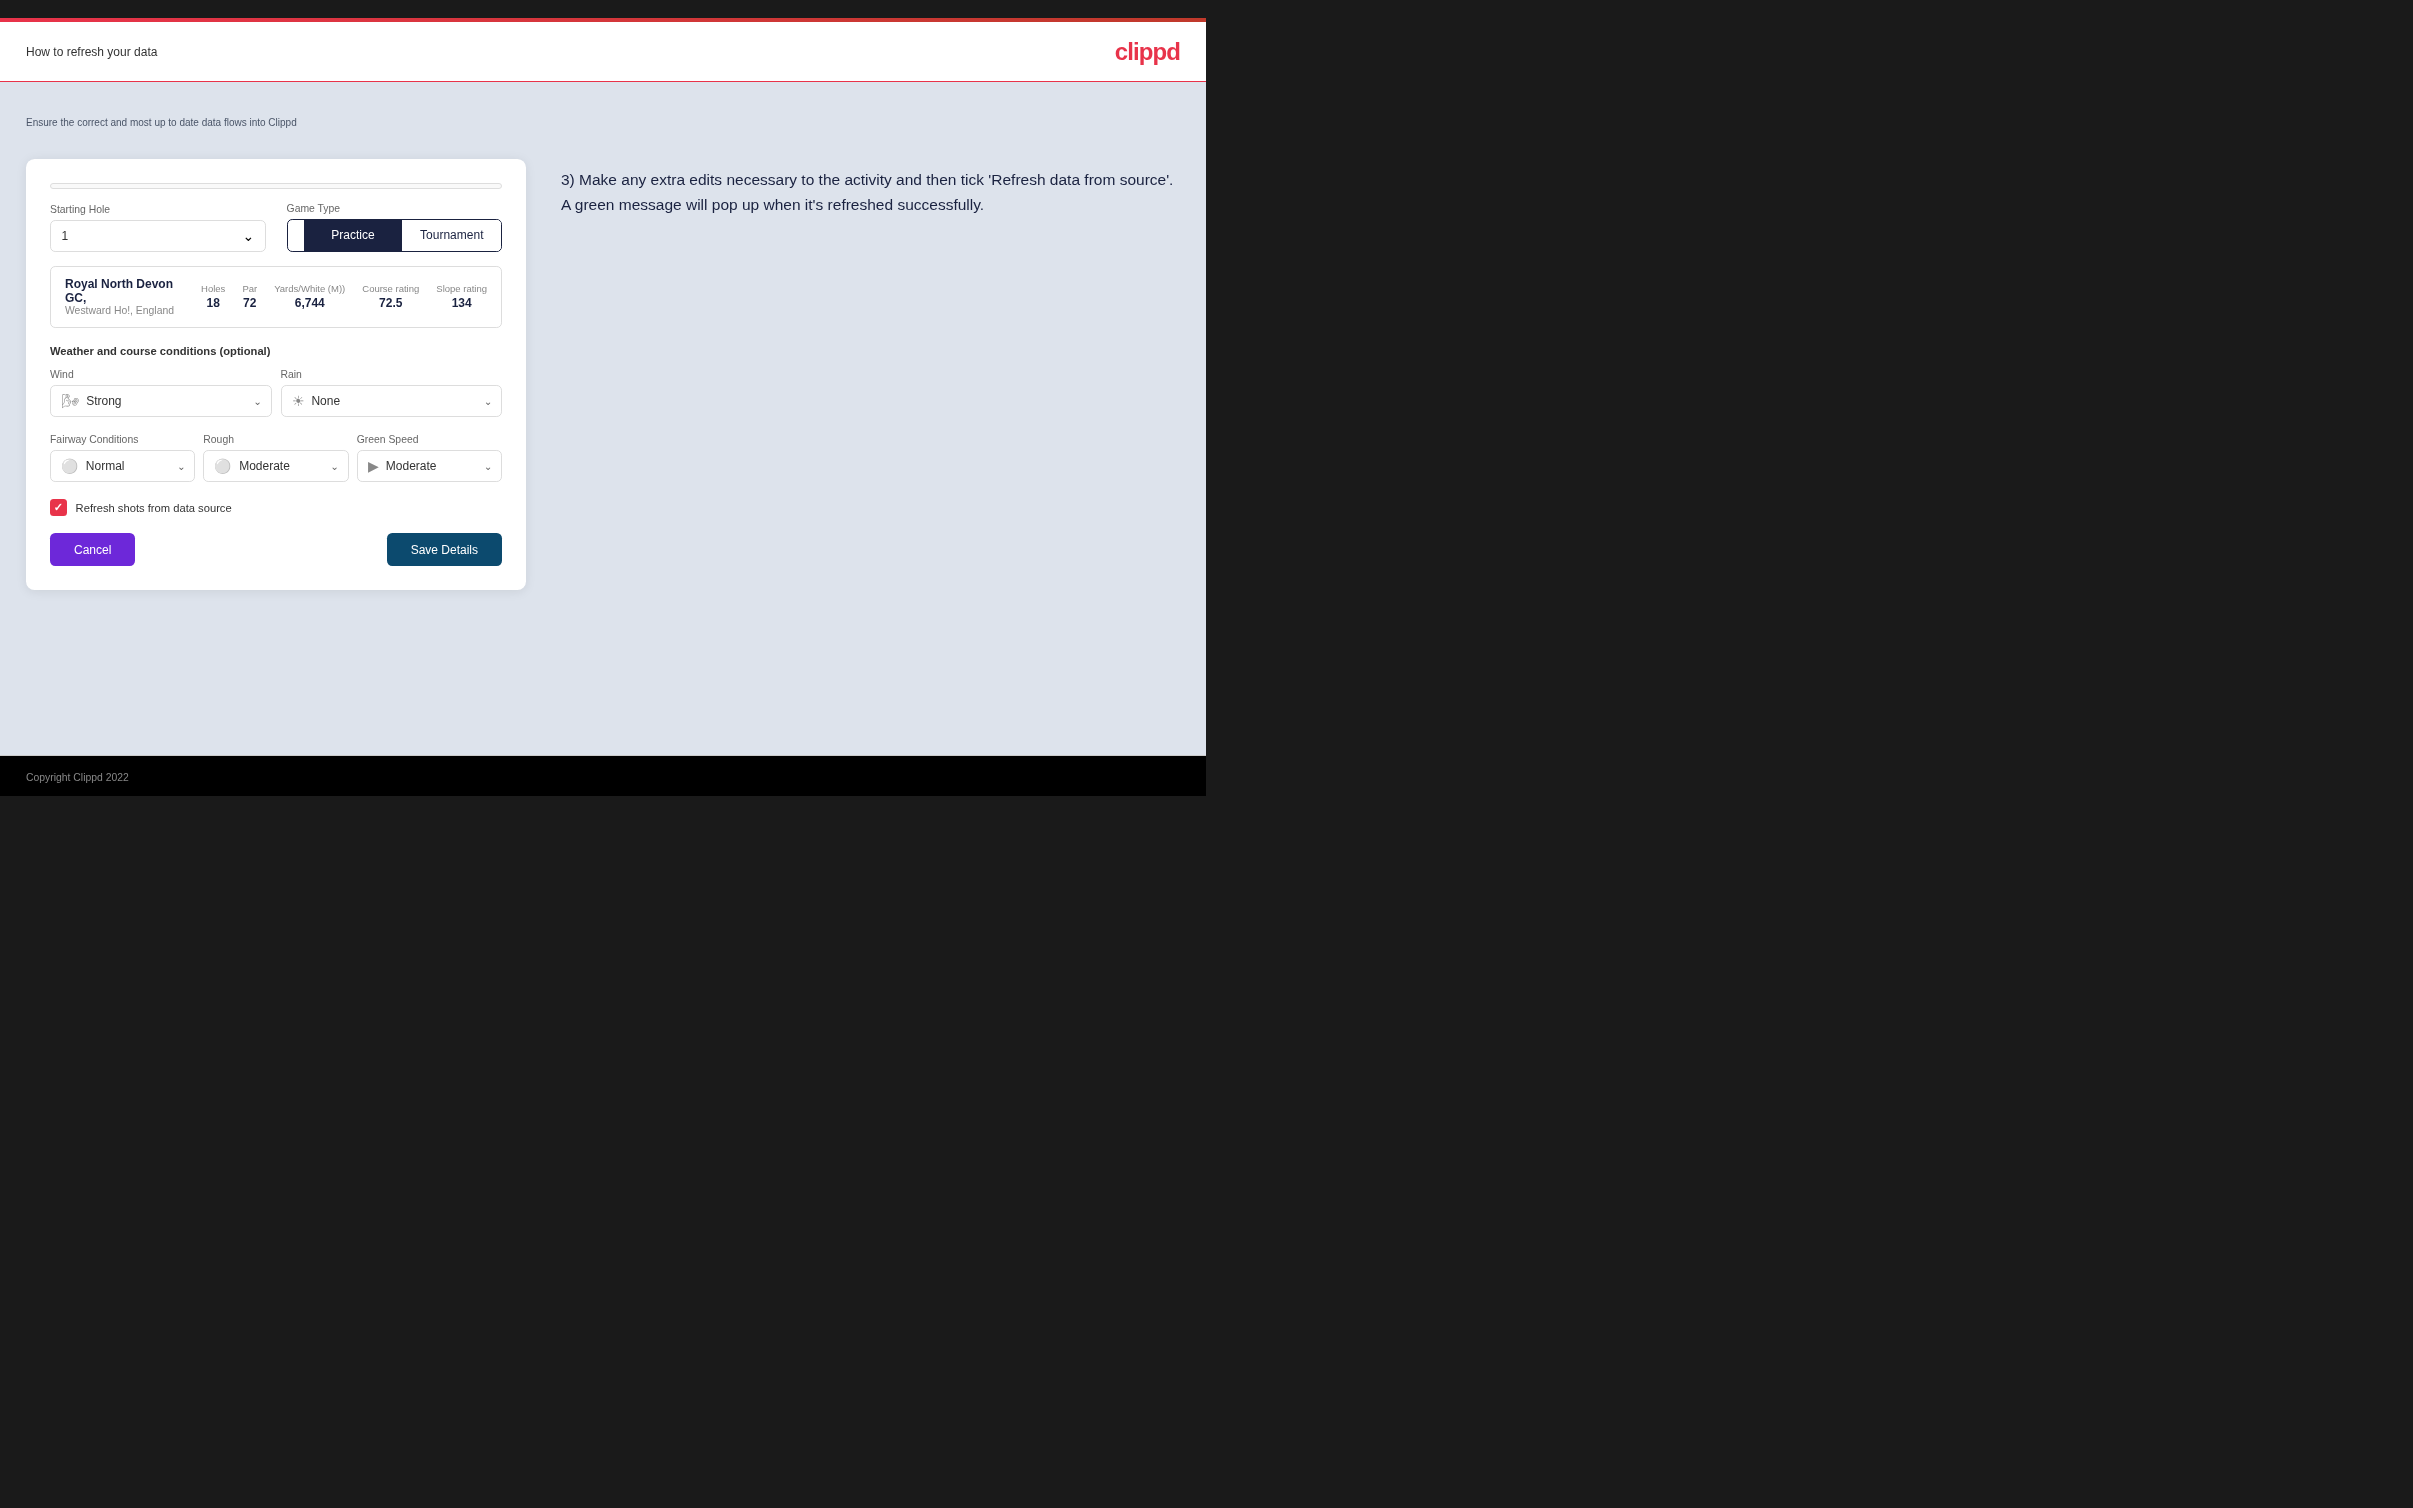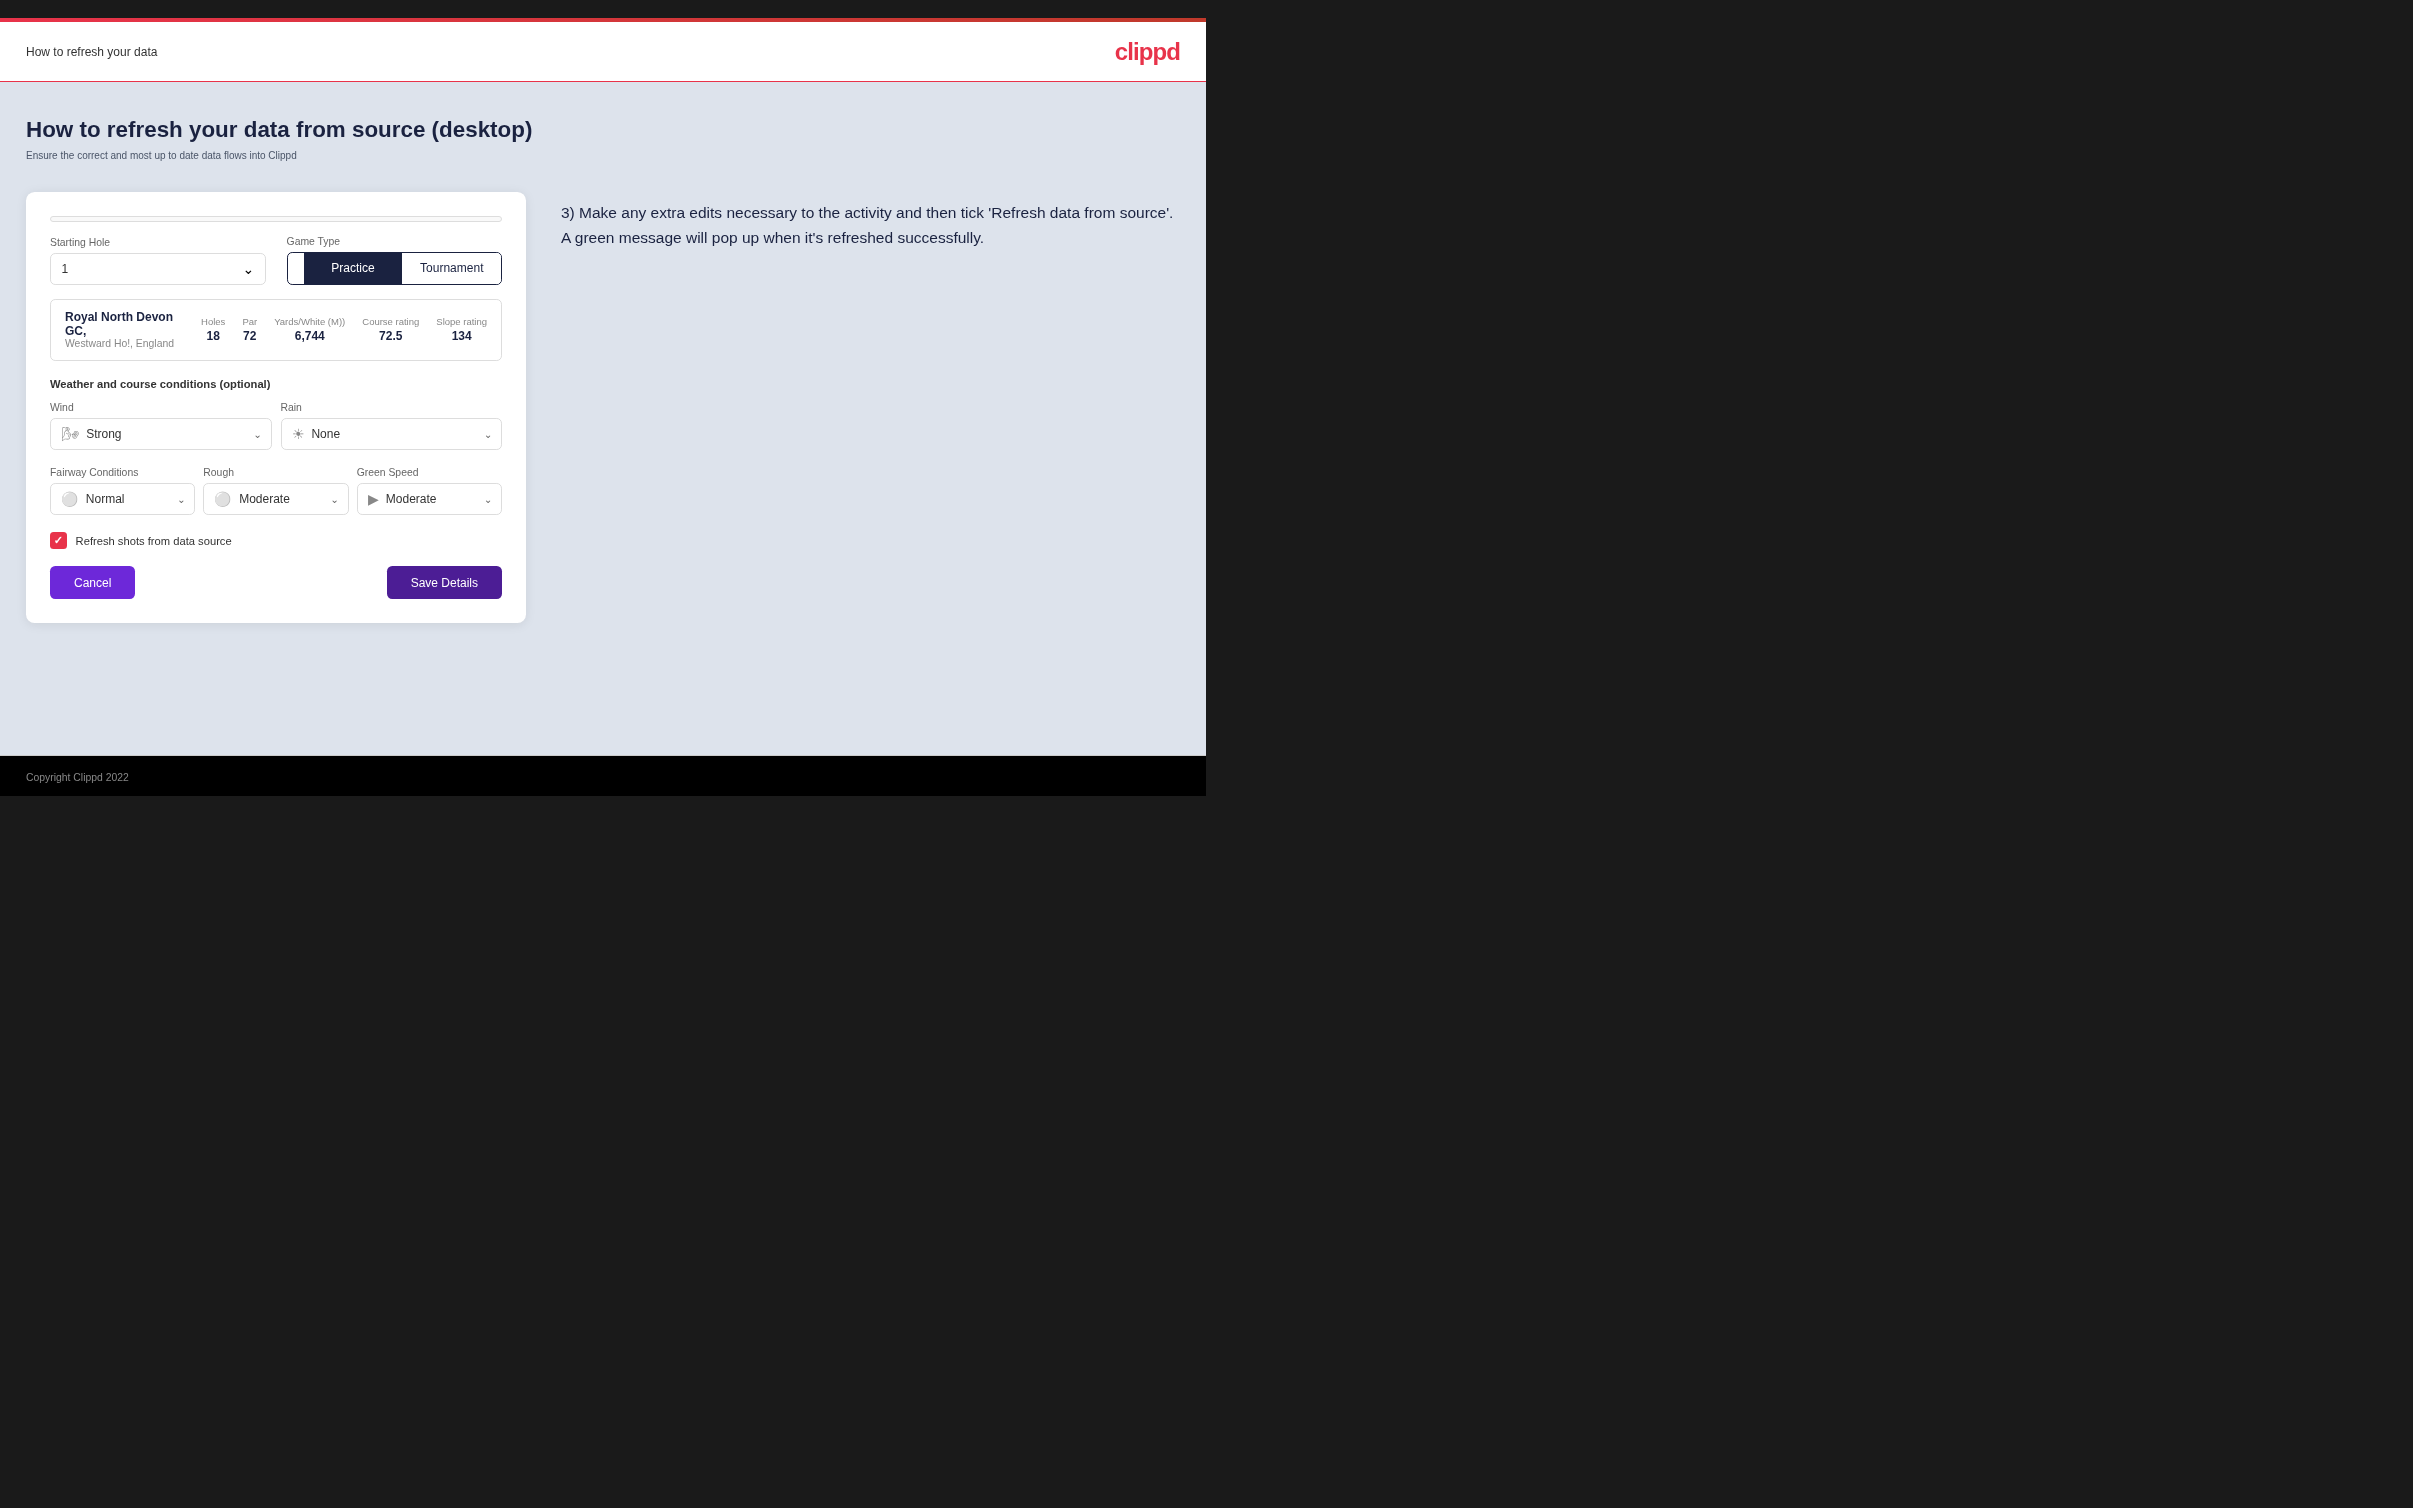--- a/index.html
+++ b/index.html
@@ -218,21 +218,21 @@
       background: #6d28d9;
       color: #fff;
       border: none;
       border-radius: 5.2px;
       padding: 9.5px 24px;
       font-size: 12px;
       font-weight: 500;
       cursor: pointer;
     }
     .btn-save {
-      background: #4c1d95;
+      background: #0c4a6e;
       color: #fff;
       border: none;
       border-radius: 5.2px;
       padding: 9.5px 24px;
       font-size: 12px;
       font-weight: 500;
       cursor: pointer;
     }
     .description-panel {
       flex: 1;
@@ -278,21 +278,20 @@
 <div class="top-bar">
   <div class="gradient-bar"></div>
 </div>
 
 <div class="header">
   <span class="header-title">How to refresh your data</span>
   <span class="logo">clippd</span>
 </div>
 
 <div class="main-content">
-  <h1 class="page-heading">How to refresh your data from source (desktop)</h1>
   <p class="page-subheading">Ensure the correct and most up to date data flows into Clippd</p>
 
   <div class="content-area">
     <div class="card">
 
       <div style="border: 0.9px solid #ddd; border-radius: 5.2px; height: 5.2px; margin-bottom: 14px; background: #f9f9f9;"></div>
 
       <div class="top-form-row">
         <div class="form-group-half">
           <label class="form-label">Starting Hole</label>

